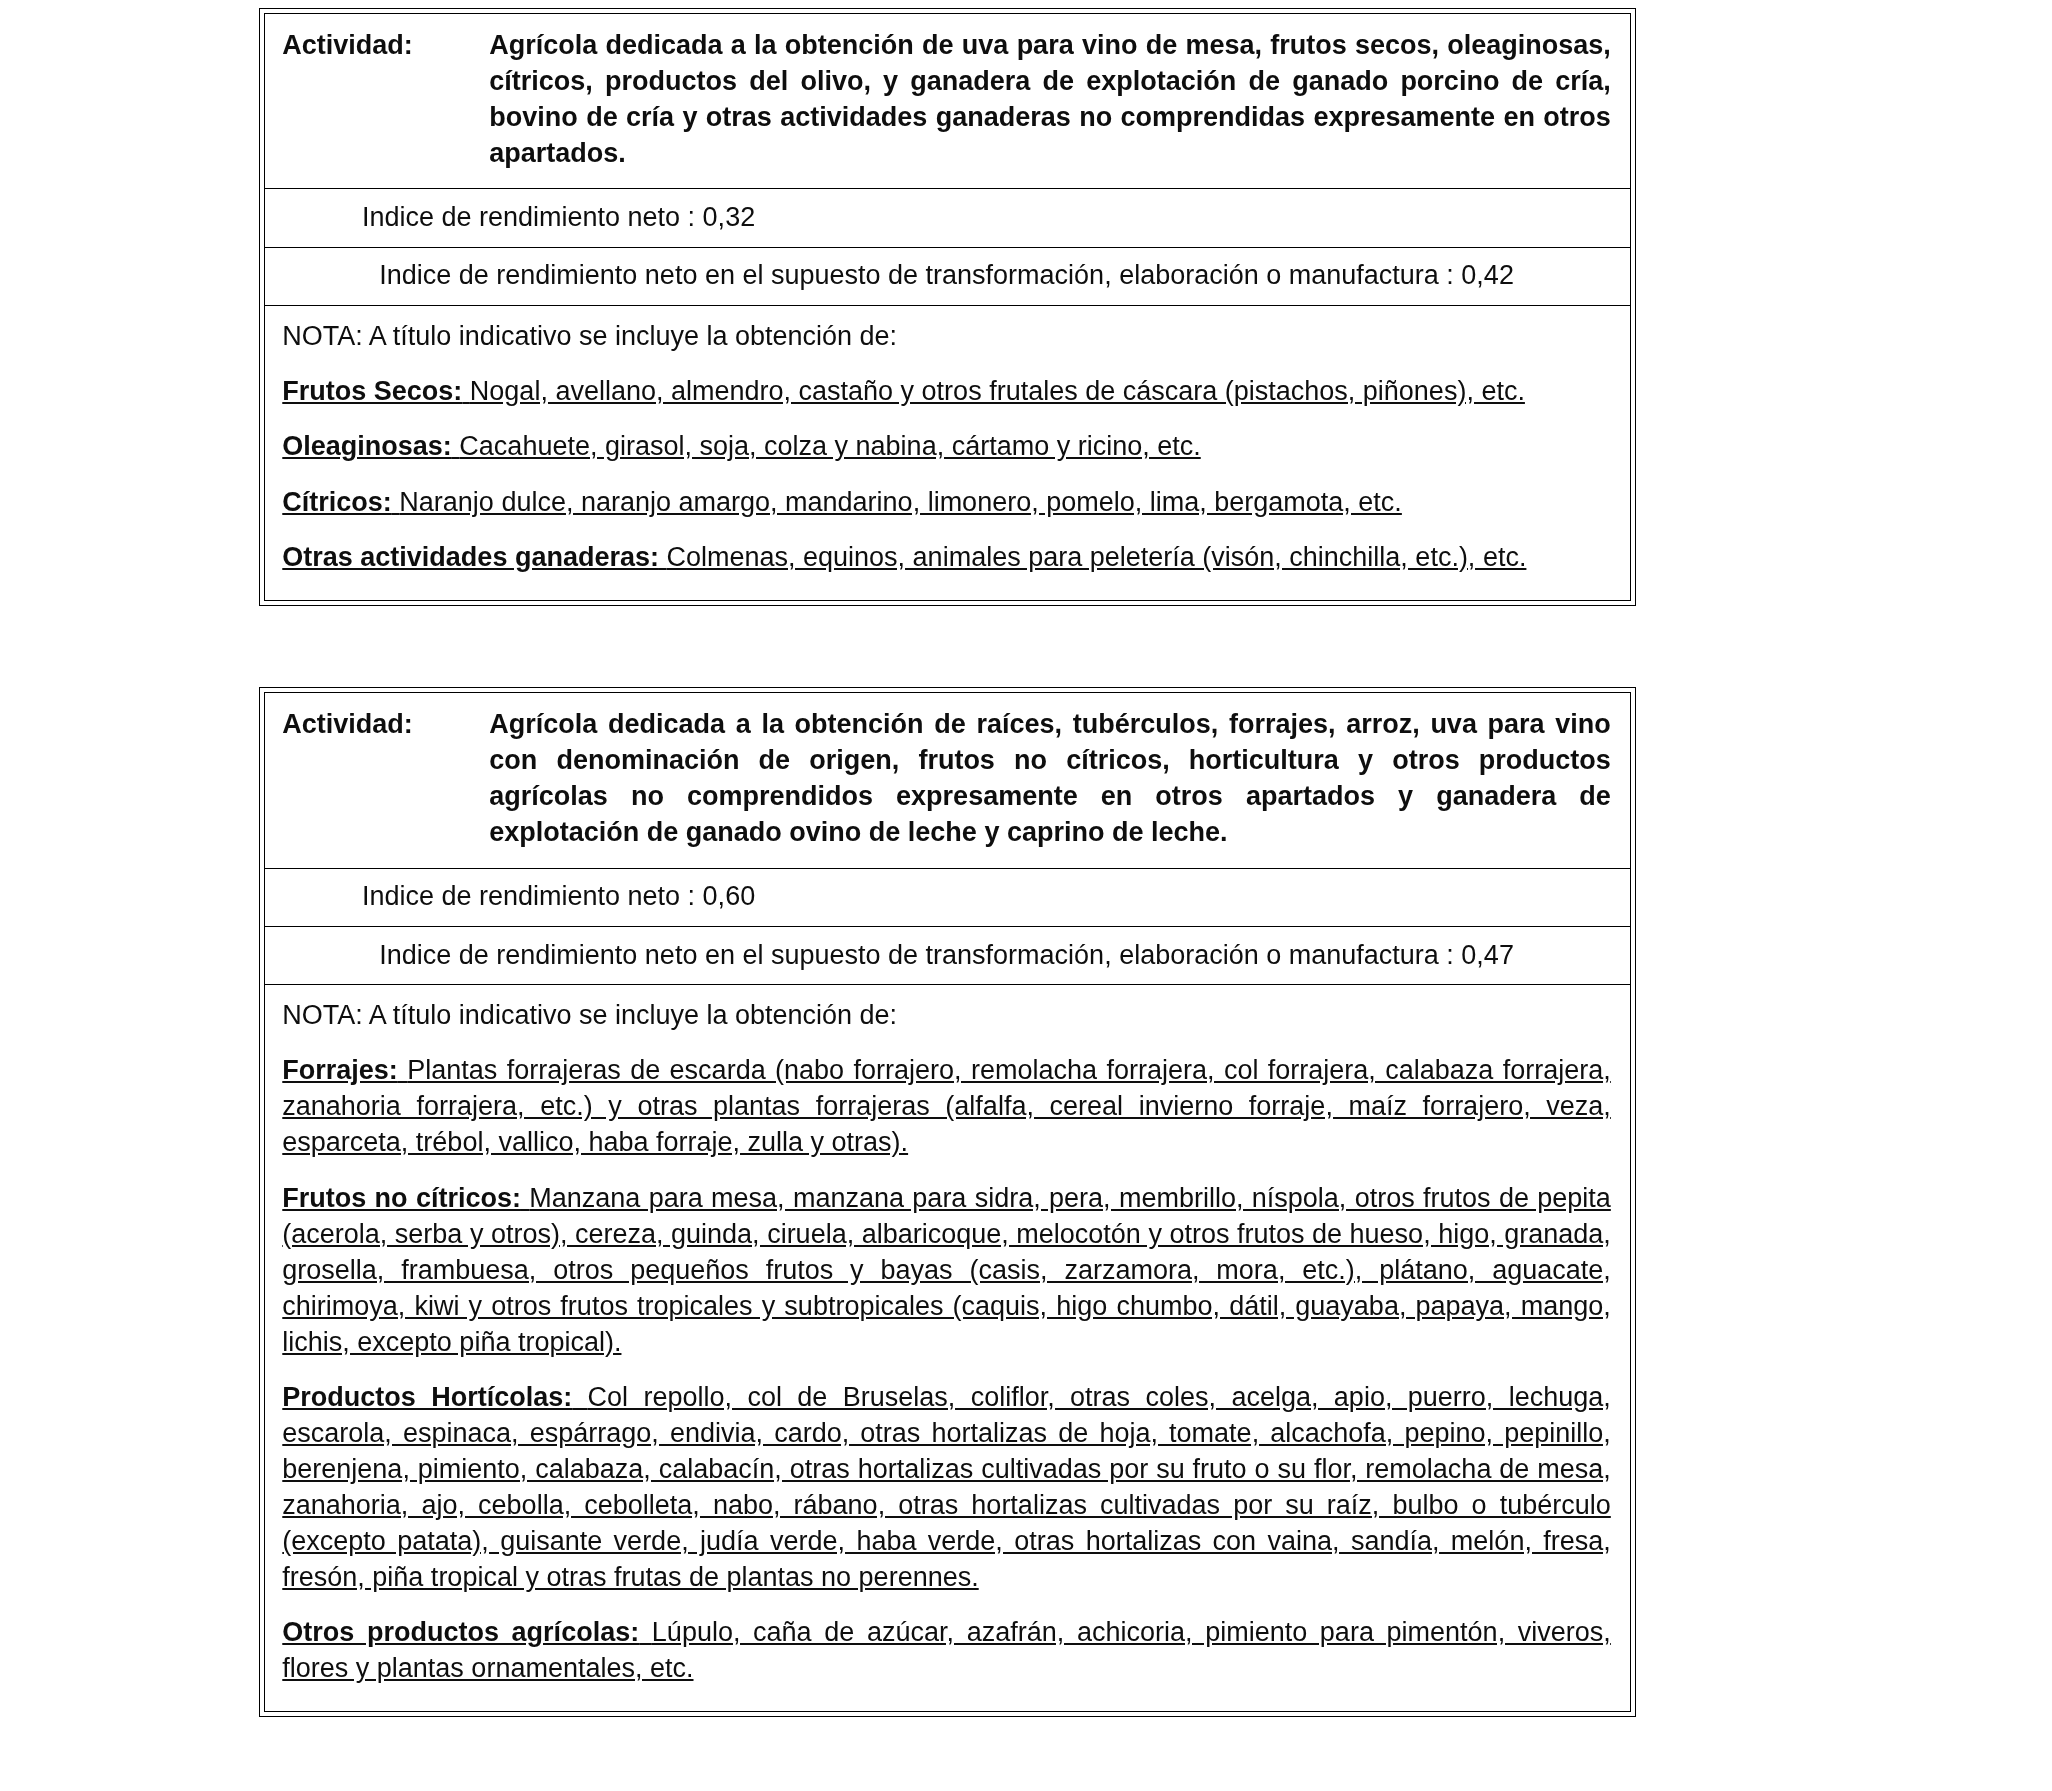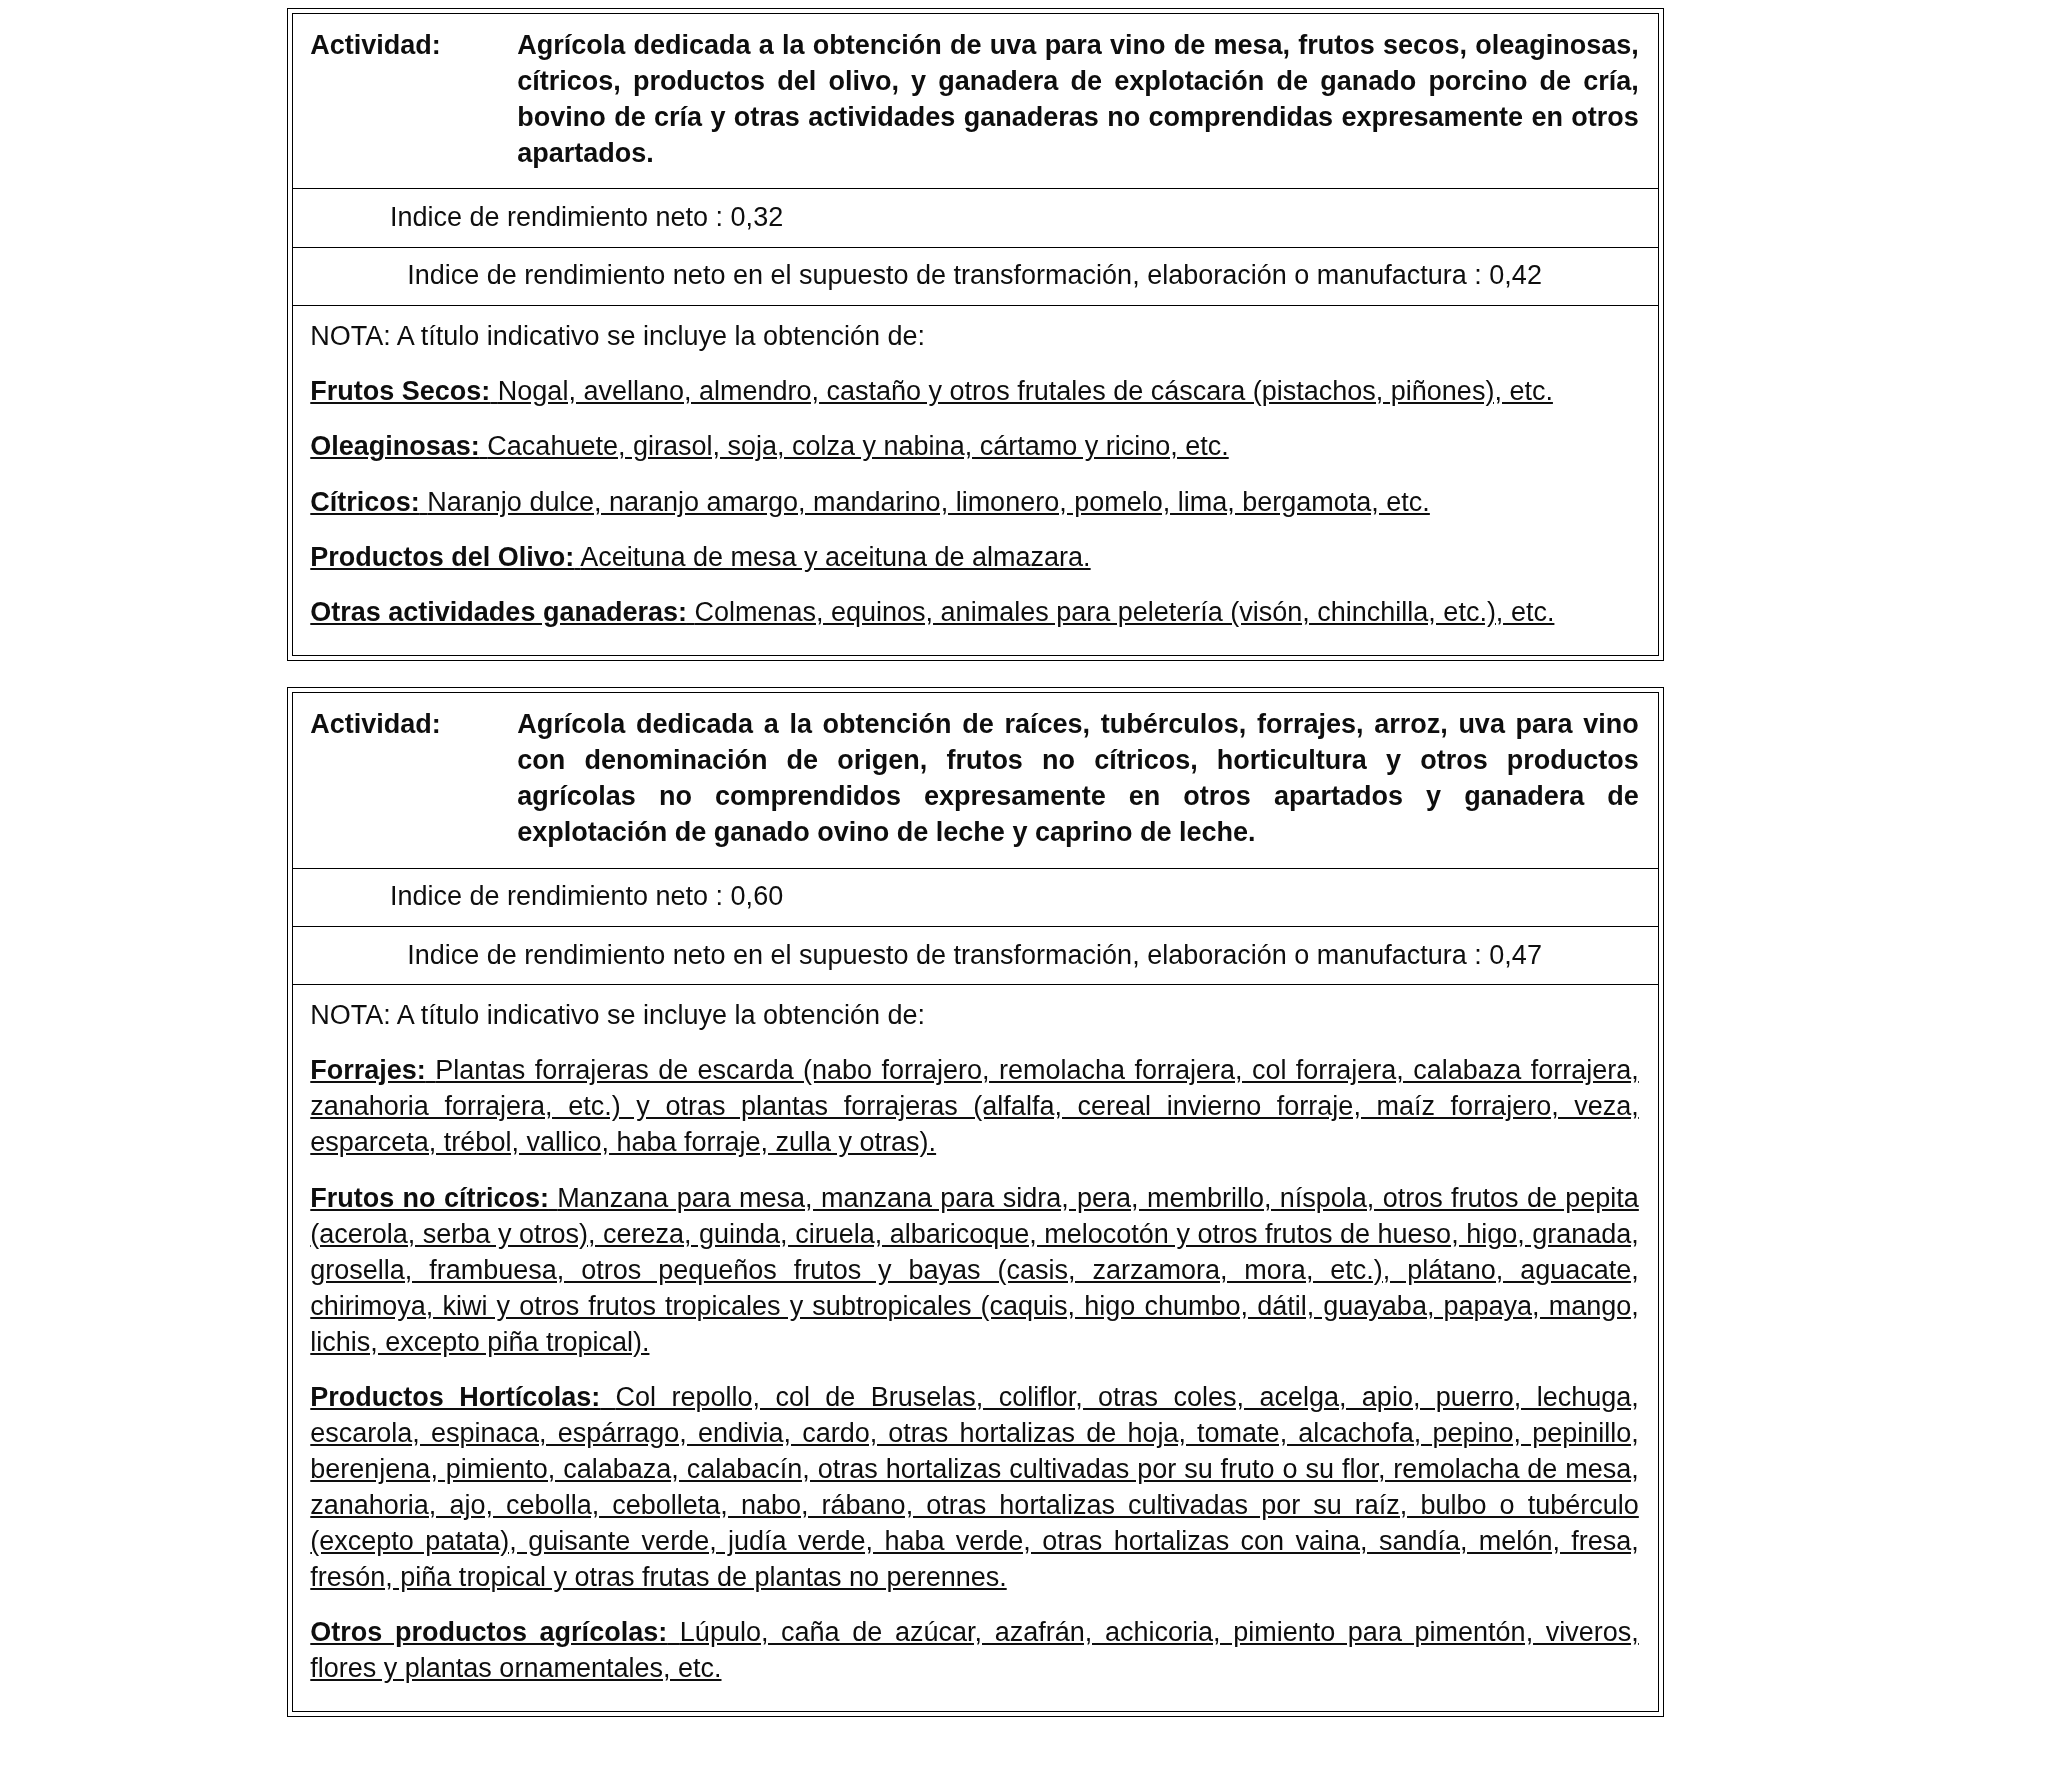--- a/index.html
+++ b/index.html
@@ -18,21 +18,20 @@
     background: #ffffff;
     overflow: hidden;
   }
   .doc-box {
     position: absolute;
     left: 259px;
     width: 1377px;
     border: 1.9px solid #000;
     padding: 3.9px;
     background: #fff;
-    margin-left: 28px;
   }
   .doc-box-inner {
     border: 1.9px solid #000;
   }
   .box-1 { top: 7.7px; }
   .box-2 { top: 687px; }
 
   .row {
     border-bottom: 1.9px solid #000;
     font-size: 27px;
@@ -94,21 +93,20 @@
 
       <div class="row nota-section">
         <div class="nota-header">NOTA: A título indicativo se incluye la obtención de:</div>
 
         <p class="note-paragraph"><strong class="note-term">Frutos Secos:</strong> <span>Nogal, avellano, almendro, castaño y otros frutales de cáscara (pistachos, piñones), etc.</span></p>
 
         <p class="note-paragraph"><strong class="note-term">Oleaginosas:</strong> <span>Cacahuete, girasol, soja, colza y nabina, cártamo y ricino, etc.</span></p>
 
         <p class="note-paragraph"><strong class="note-term">Cítricos:</strong> <span>Naranjo dulce, naranjo amargo, mandarino, limonero, pomelo, lima, bergamota, etc.</span></p>
 
-        <p class="note-paragraph"><strong class="note-term">Productos del Olivo:</strong> <span>Aceituna de mesa y aceituna de almazara.</span></p>
 
         <p class="note-paragraph"><strong class="note-term">Otras actividades ganaderas:</strong> <span>Colmenas, equinos, animales para peletería (visón, chinchilla, etc.), etc.</span></p>
       </div>
 
     </div>
   </div>
 
   <div class="doc-box box-2">
     <div class="doc-box-inner">
 

